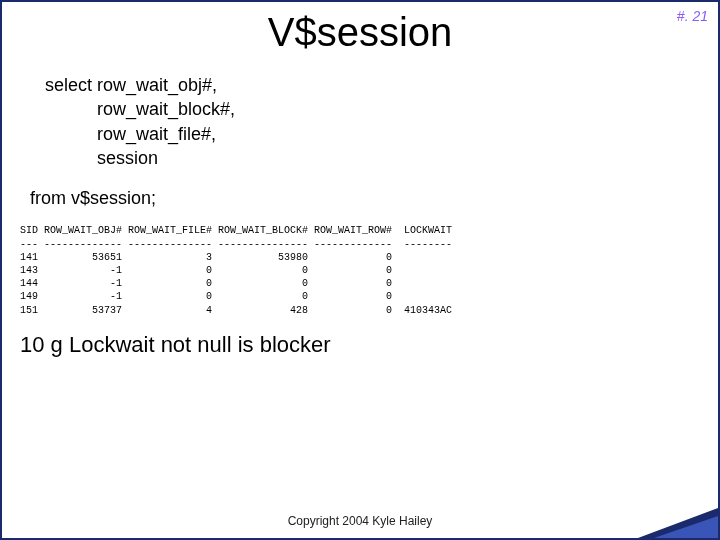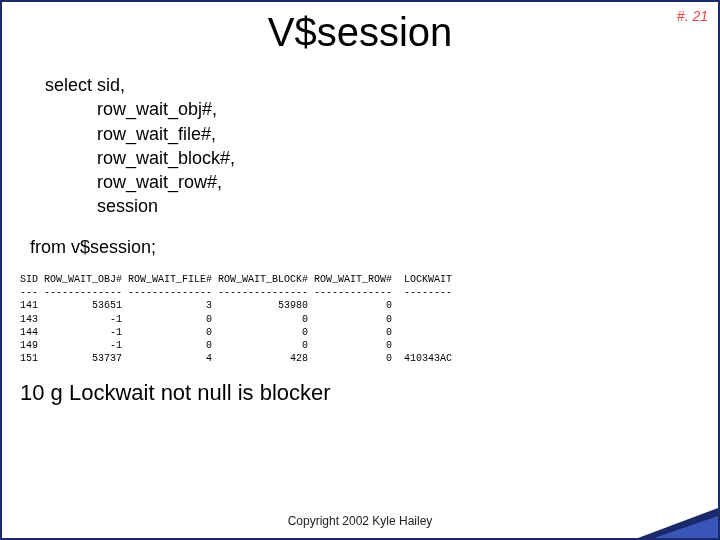--- a/index.html
+++ b/index.html
@@ -12,21 +12,21 @@
     color: #000;
     position: relative;
     overflow: hidden;
   }
   .pagenum {
     position: absolute;
     top: 6px;
     right: 10px;
     font-style: italic;
     font-size: 14px;
-    color: #ef4444;
+    color: #8b5cf6;
   }
   .title {
     text-align: center;
     font-size: 40px;
     font-weight: normal;
     margin-top: 8px;
     margin-bottom: 18px;
     font-family: Arial, sans-serif;
   }
   .sql-block {
@@ -83,38 +83,36 @@
 </head>
 <body>
 
 <div class="pagenum">#. 21</div>
 
 <h1 class="title">V$session</h1>
 
 <div class="sql-block">
   <span class="kw">select</span>
   <span class="cols">
-    <div>sid,</div>
     <div>row_wait_obj#,</div>
+    <div>row_wait_block#,</div>
     <div>row_wait_file#,</div>
-    <div>row_wait_block#,</div>
-    <div>row_wait_row#,</div>
     <div>session</div>
   </span>
   <div class="from">from v$session;</div>
 </div>
 
 <pre class="table" id="result-table">SID ROW_WAIT_OBJ# ROW_WAIT_FILE# ROW_WAIT_BLOCK# ROW_WAIT_ROW#  LOCKWAIT
 --- ------------- -------------- --------------- -------------  --------
 141         53651              3           53980             0          
 143            -1              0               0             0          
 144            -1              0               0             0          
 149            -1              0               0             0          
 151         53737              4             428             0  410343AC</pre>
 
 <div class="notes">
   <div>10 g Lockwait not null is blocker</div>
 </div>
 
-<div class="copyright">Copyright 2002 Kyle Hailey</div>
+<div class="copyright">Copyright 2004 Kyle Hailey</div>
 
 <div class="corner"></div>
 <div class="corner-inner"></div>
 
 </body></html>

